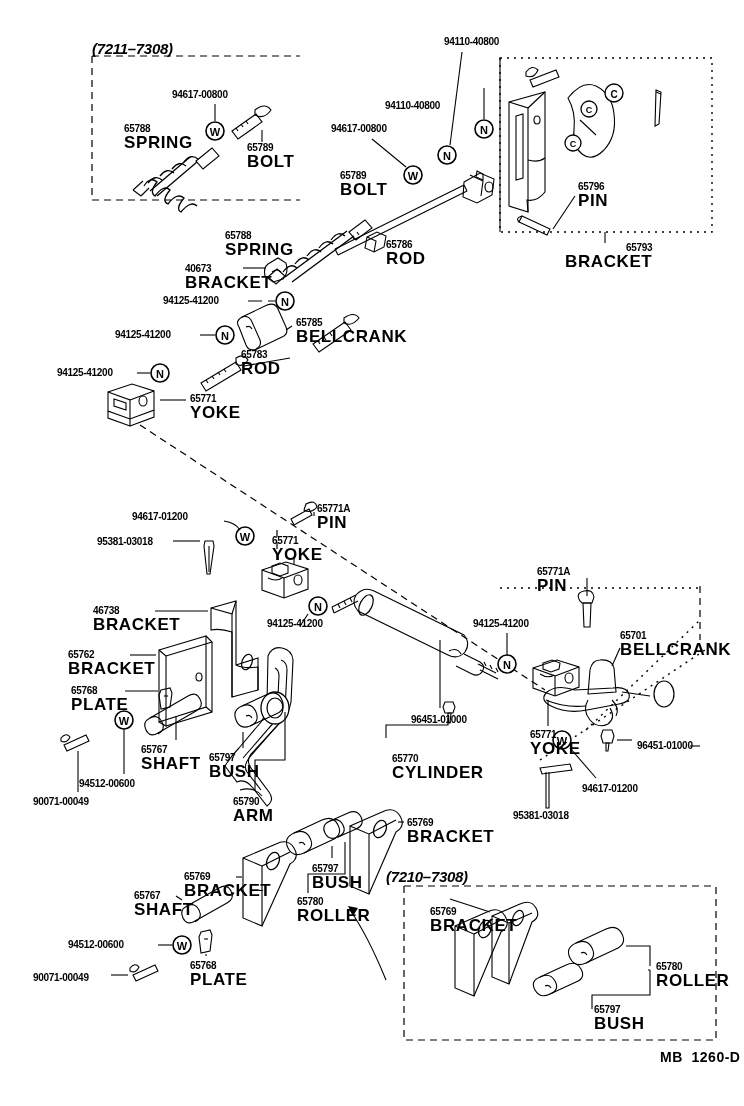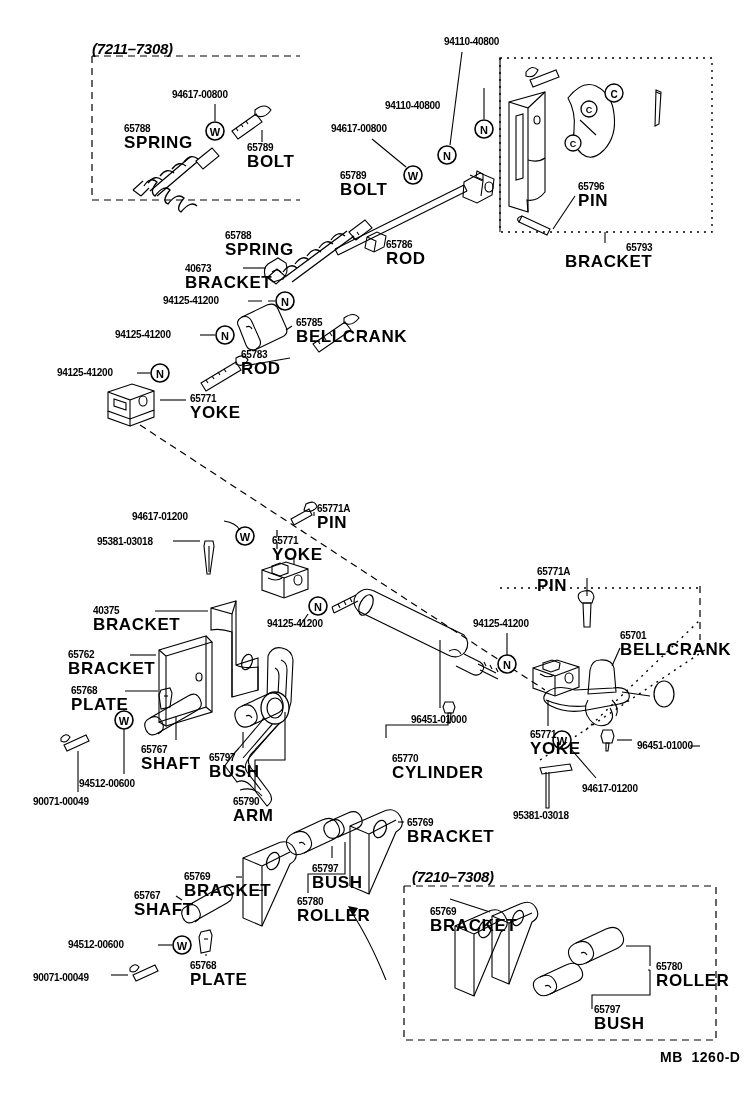--- a/index.html
+++ b/index.html
@@ -454,21 +454,21 @@
     <path class="ln" d="M540 977 q10 -5 15 4 q5 9 -5 13"></path>
     <path class="ln" d="M545 986 q4 -2 6 2"></path>
   </g>
   <path class="ln" d="M592 1009 L592 995 L650 995 L650 970"></path>
   <path class="ln" d="M650 970 L648 970"></path>
   <path class="ln" d="M626 946 L650 946 L650 966"></path>
 
 </svg>
 
 <div class="lbl hdr" style="left:92px;top:41px;">(7211–7308)</div>
-<div class="lbl hdr" style="left:412px;top:869px;">(7210–7308)</div>
+<div class="lbl hdr" style="left:386px;top:869px;">(7210–7308)</div>
 <div class="lbl foot" style="left:640px;top:1050px;">MB  1260-D</div>
 
 <div id="label-layer">
       <div class="lbl" style="left: 172px; top: 90px;"><div class="num">94617-00800</div></div>
       <div class="lbl" style="left: 124px; top: 124px;"><div class="num">65788</div><div class="nam">SPRING</div></div>
       <div class="lbl" style="left: 247px; top: 143px;"><div class="num">65789</div><div class="nam">BOLT</div></div>
       <div class="lbl" style="left: 444px; top: 37px;"><div class="num">94110-40800</div></div>
       <div class="lbl" style="left: 385px; top: 101px;"><div class="num">94110-40800</div></div>
       <div class="lbl" style="left: 331px; top: 124px;"><div class="num">94617-00800</div></div>
       <div class="lbl" style="left: 340px; top: 171px;"><div class="num">65789</div><div class="nam">BOLT</div></div>
@@ -481,21 +481,21 @@
       <div class="lbl" style="left: 115px; top: 330px;"><div class="num">94125-41200</div></div>
       <div class="lbl" style="left: 296px; top: 318px;"><div class="num">65785</div><div class="nam">BELLCRANK</div></div>
       <div class="lbl" style="left: 57px; top: 368px;"><div class="num">94125-41200</div></div>
       <div class="lbl" style="left: 241px; top: 350px;"><div class="num">65783</div><div class="nam">ROD</div></div>
       <div class="lbl" style="left: 190px; top: 394px;"><div class="num">65771</div><div class="nam">YOKE</div></div>
       <div class="lbl" style="left: 317px; top: 504px;"><div class="num">65771A</div><div class="nam">PIN</div></div>
       <div class="lbl" style="left: 132px; top: 512px;"><div class="num">94617-01200</div></div>
       <div class="lbl" style="left: 97px; top: 537px;"><div class="num">95381-03018</div></div>
       <div class="lbl" style="left: 272px; top: 536px;"><div class="num">65771</div><div class="nam">YOKE</div></div>
       <div class="lbl" style="left: 537px; top: 567px;"><div class="num">65771A</div><div class="nam">PIN</div></div>
-      <div class="lbl" style="left: 93px; top: 606px;"><div class="num">40375</div><div class="nam">BRACKET</div></div>
+      <div class="lbl" style="left: 93px; top: 606px;"><div class="num">46738</div><div class="nam">BRACKET</div></div>
       <div class="lbl" style="left: 267px; top: 619px;"><div class="num">94125-41200</div></div>
       <div class="lbl" style="left: 473px; top: 619px;"><div class="num">94125-41200</div></div>
       <div class="lbl" style="left: 620px; top: 631px;"><div class="num">65701</div><div class="nam">BELLCRANK</div></div>
       <div class="lbl" style="left: 68px; top: 650px;"><div class="num">65762</div><div class="nam">BRACKET</div></div>
       <div class="lbl" style="left: 71px; top: 686px;"><div class="num">65768</div><div class="nam">PLATE</div></div>
       <div class="lbl" style="left: 411px; top: 715px;"><div class="num">96451-01000</div></div>
       <div class="lbl" style="left: 530px; top: 730px;"><div class="num">65771</div><div class="nam">YOKE</div></div>
       <div class="lbl" style="left: 637px; top: 741px;"><div class="num">96451-01000</div></div>
       <div class="lbl" style="left: 141px; top: 745px;"><div class="num">65767</div><div class="nam">SHAFT</div></div>
       <div class="lbl" style="left: 209px; top: 753px;"><div class="num">65797</div><div class="nam">BUSH</div></div>

